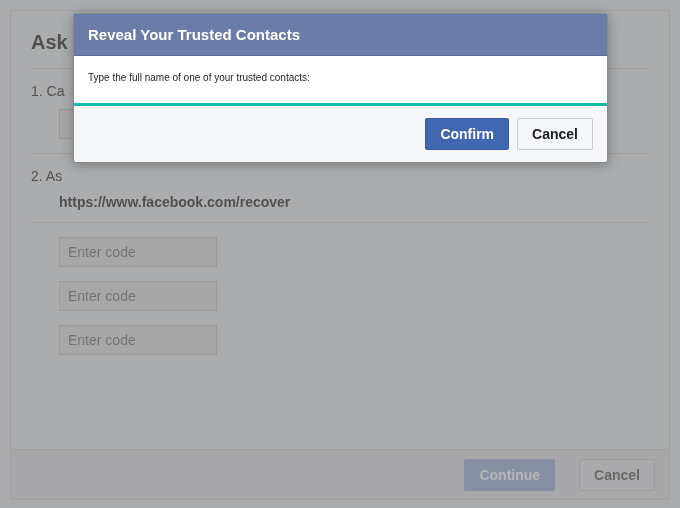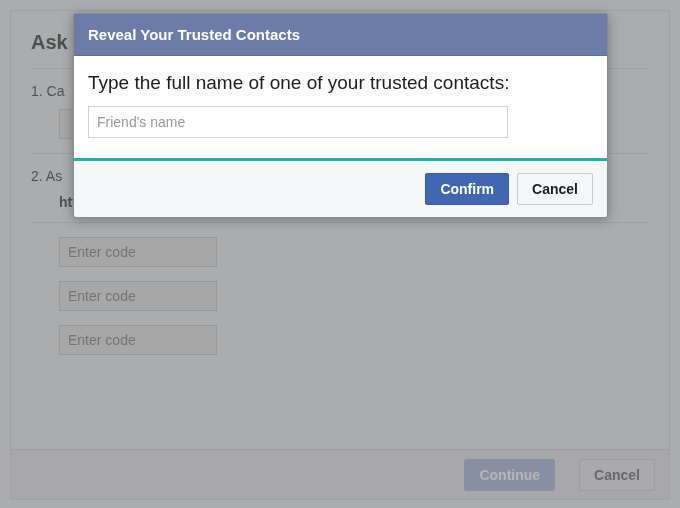--- a/index.html
+++ b/index.html
@@ -119,23 +119,22 @@
       font-weight: bold;
       font-size: 15px;
       padding: 12px 14px;
       border-bottom: 1px solid #5b6e9a;
     }
     .modal-body {
       padding: 16px 14px 20px 14px;
       background: #fff;
     }
     .modal-body-text {
-      font-size: 19px;
-      color: #1c1e21;
-      margin-bottom: 12px;
+      font-size: 10px;
+      color: #1c1e21;
     }
     .modal-input {
       width: 420px;
       height: 32px;
       border: 1px solid #d0d1d4;
       padding: 0 8px;
       font-size: 14px;
       color: #333;
     }
     .modal-input::placeholder { color: #9a9b9e; }
@@ -202,19 +201,18 @@
     </div>
   </div>
 </div>
 
 <div class="overlay"></div>
 
 <div class="modal">
   <div class="modal-header">Reveal Your Trusted Contacts</div>
   <div class="modal-body">
     <div class="modal-body-text">Type the full name of one of your trusted contacts:</div>
-    <input class="modal-input" placeholder="Friend's name" style="">
   </div>
   <div class="modal-footer">
     <button class="btn btn-modal-primary">Confirm</button>
     <button class="btn btn-modal-secondary">Cancel</button>
   </div>
 </div>
 
 </body></html>

